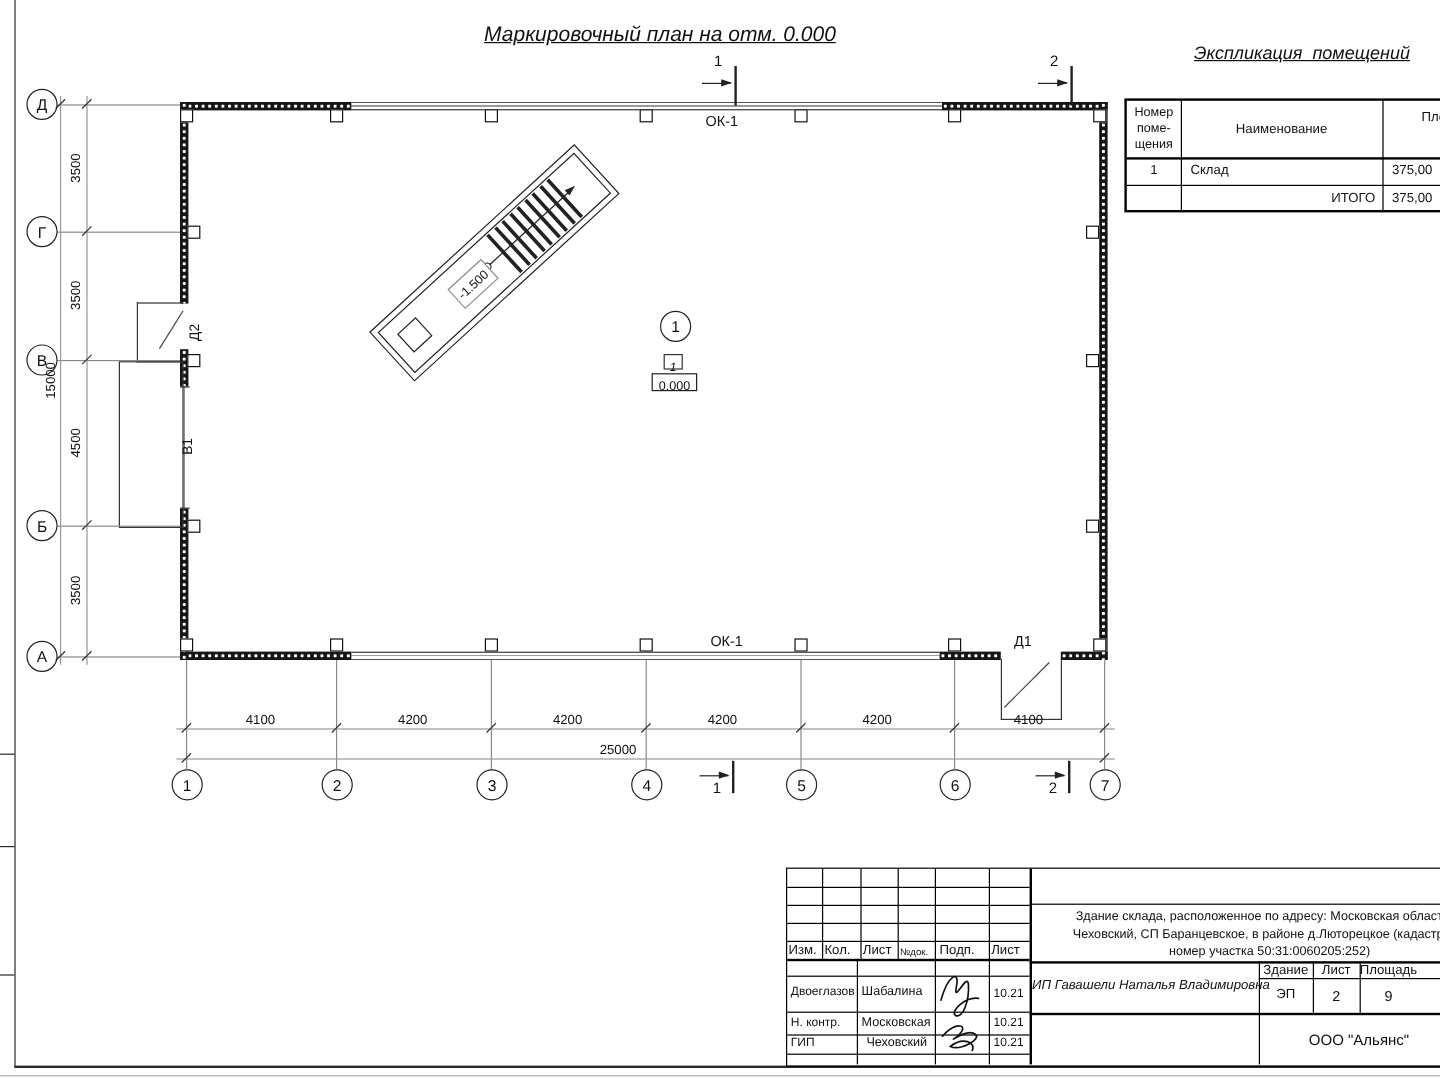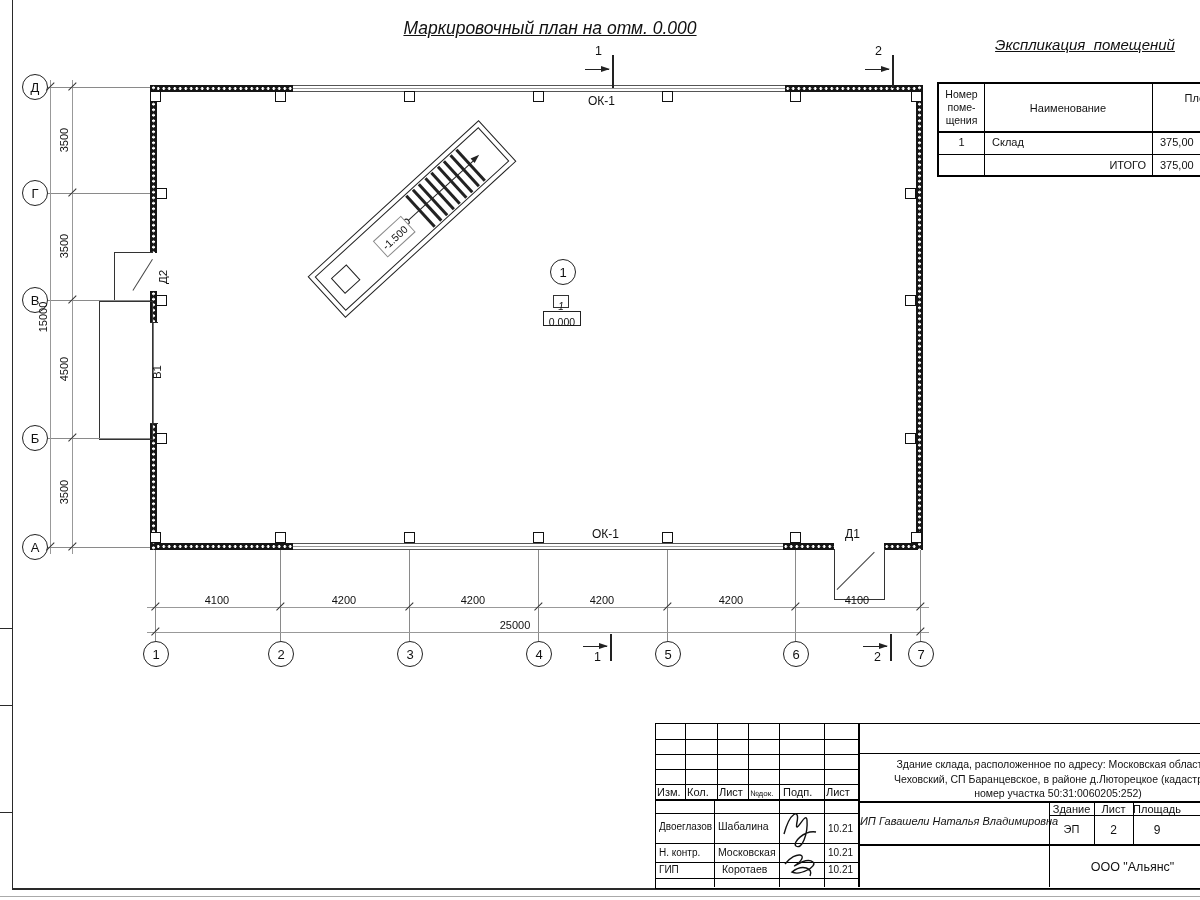--- a/index.html
+++ b/index.html
@@ -304,21 +304,21 @@
   <div class="txt" style="left:127px;top:62px;font-size:11px;">Подп.</div>
   <div class="txt" style="left:170px;top:62px;font-size:11px;">Лист</div>
 
   <div class="txt" style="left:3px;top:97px;font-size:10px;">Двоеглазов</div>
   <div class="txt" style="left:62px;top:96px;">Шабалина</div>
   <div class="txt" style="left:172px;top:99px;font-size:10px;">10.21</div>
   <div class="txt" style="left:3px;top:123px;font-size:10px;">Н. контр.</div>
   <div class="txt" style="left:62px;top:122px;">Московская</div>
   <div class="txt" style="left:172px;top:123px;font-size:10px;">10.21</div>
   <div class="txt" style="left:3px;top:140px;font-size:10px;">ГИП</div>
-  <div class="txt" style="left:66px;top:139px;">Коротаев</div>
+  <div class="txt" style="left:66px;top:139px;">Чеховский</div>
   <div class="txt" style="left:172px;top:140px;font-size:10px;">10.21</div>
 
   <svg style="position:absolute;left:124px;top:82px;" width="44" height="78" viewBox="0 0 44 78">
     <path d="M4,28 C10,6 20,2 17,16 C14,32 26,4 27,14 C28,28 22,44 16,40 C12,37 24,24 36,26" fill="none" stroke="#111" stroke-width="1.4"></path>
     <path d="M5,58 C16,44 30,48 17,58 C8,65 26,50 33,56 C38,60 20,70 12,66 C22,58 34,62 30,70" fill="none" stroke="#111" stroke-width="1.4"></path>
   </svg>
 
   <div class="abs ctr" style="left:206px;top:33px;width:392px;font-size:10.5px;line-height:14.5px;">
     <div style="white-space:nowrap;">Здание склада, расположенное по адресу: Московская область, р</div>
     <div style="white-space:nowrap;">Чеховский, СП Баранцевское, в районе д.Люторецкое  (кадастровы</div>

